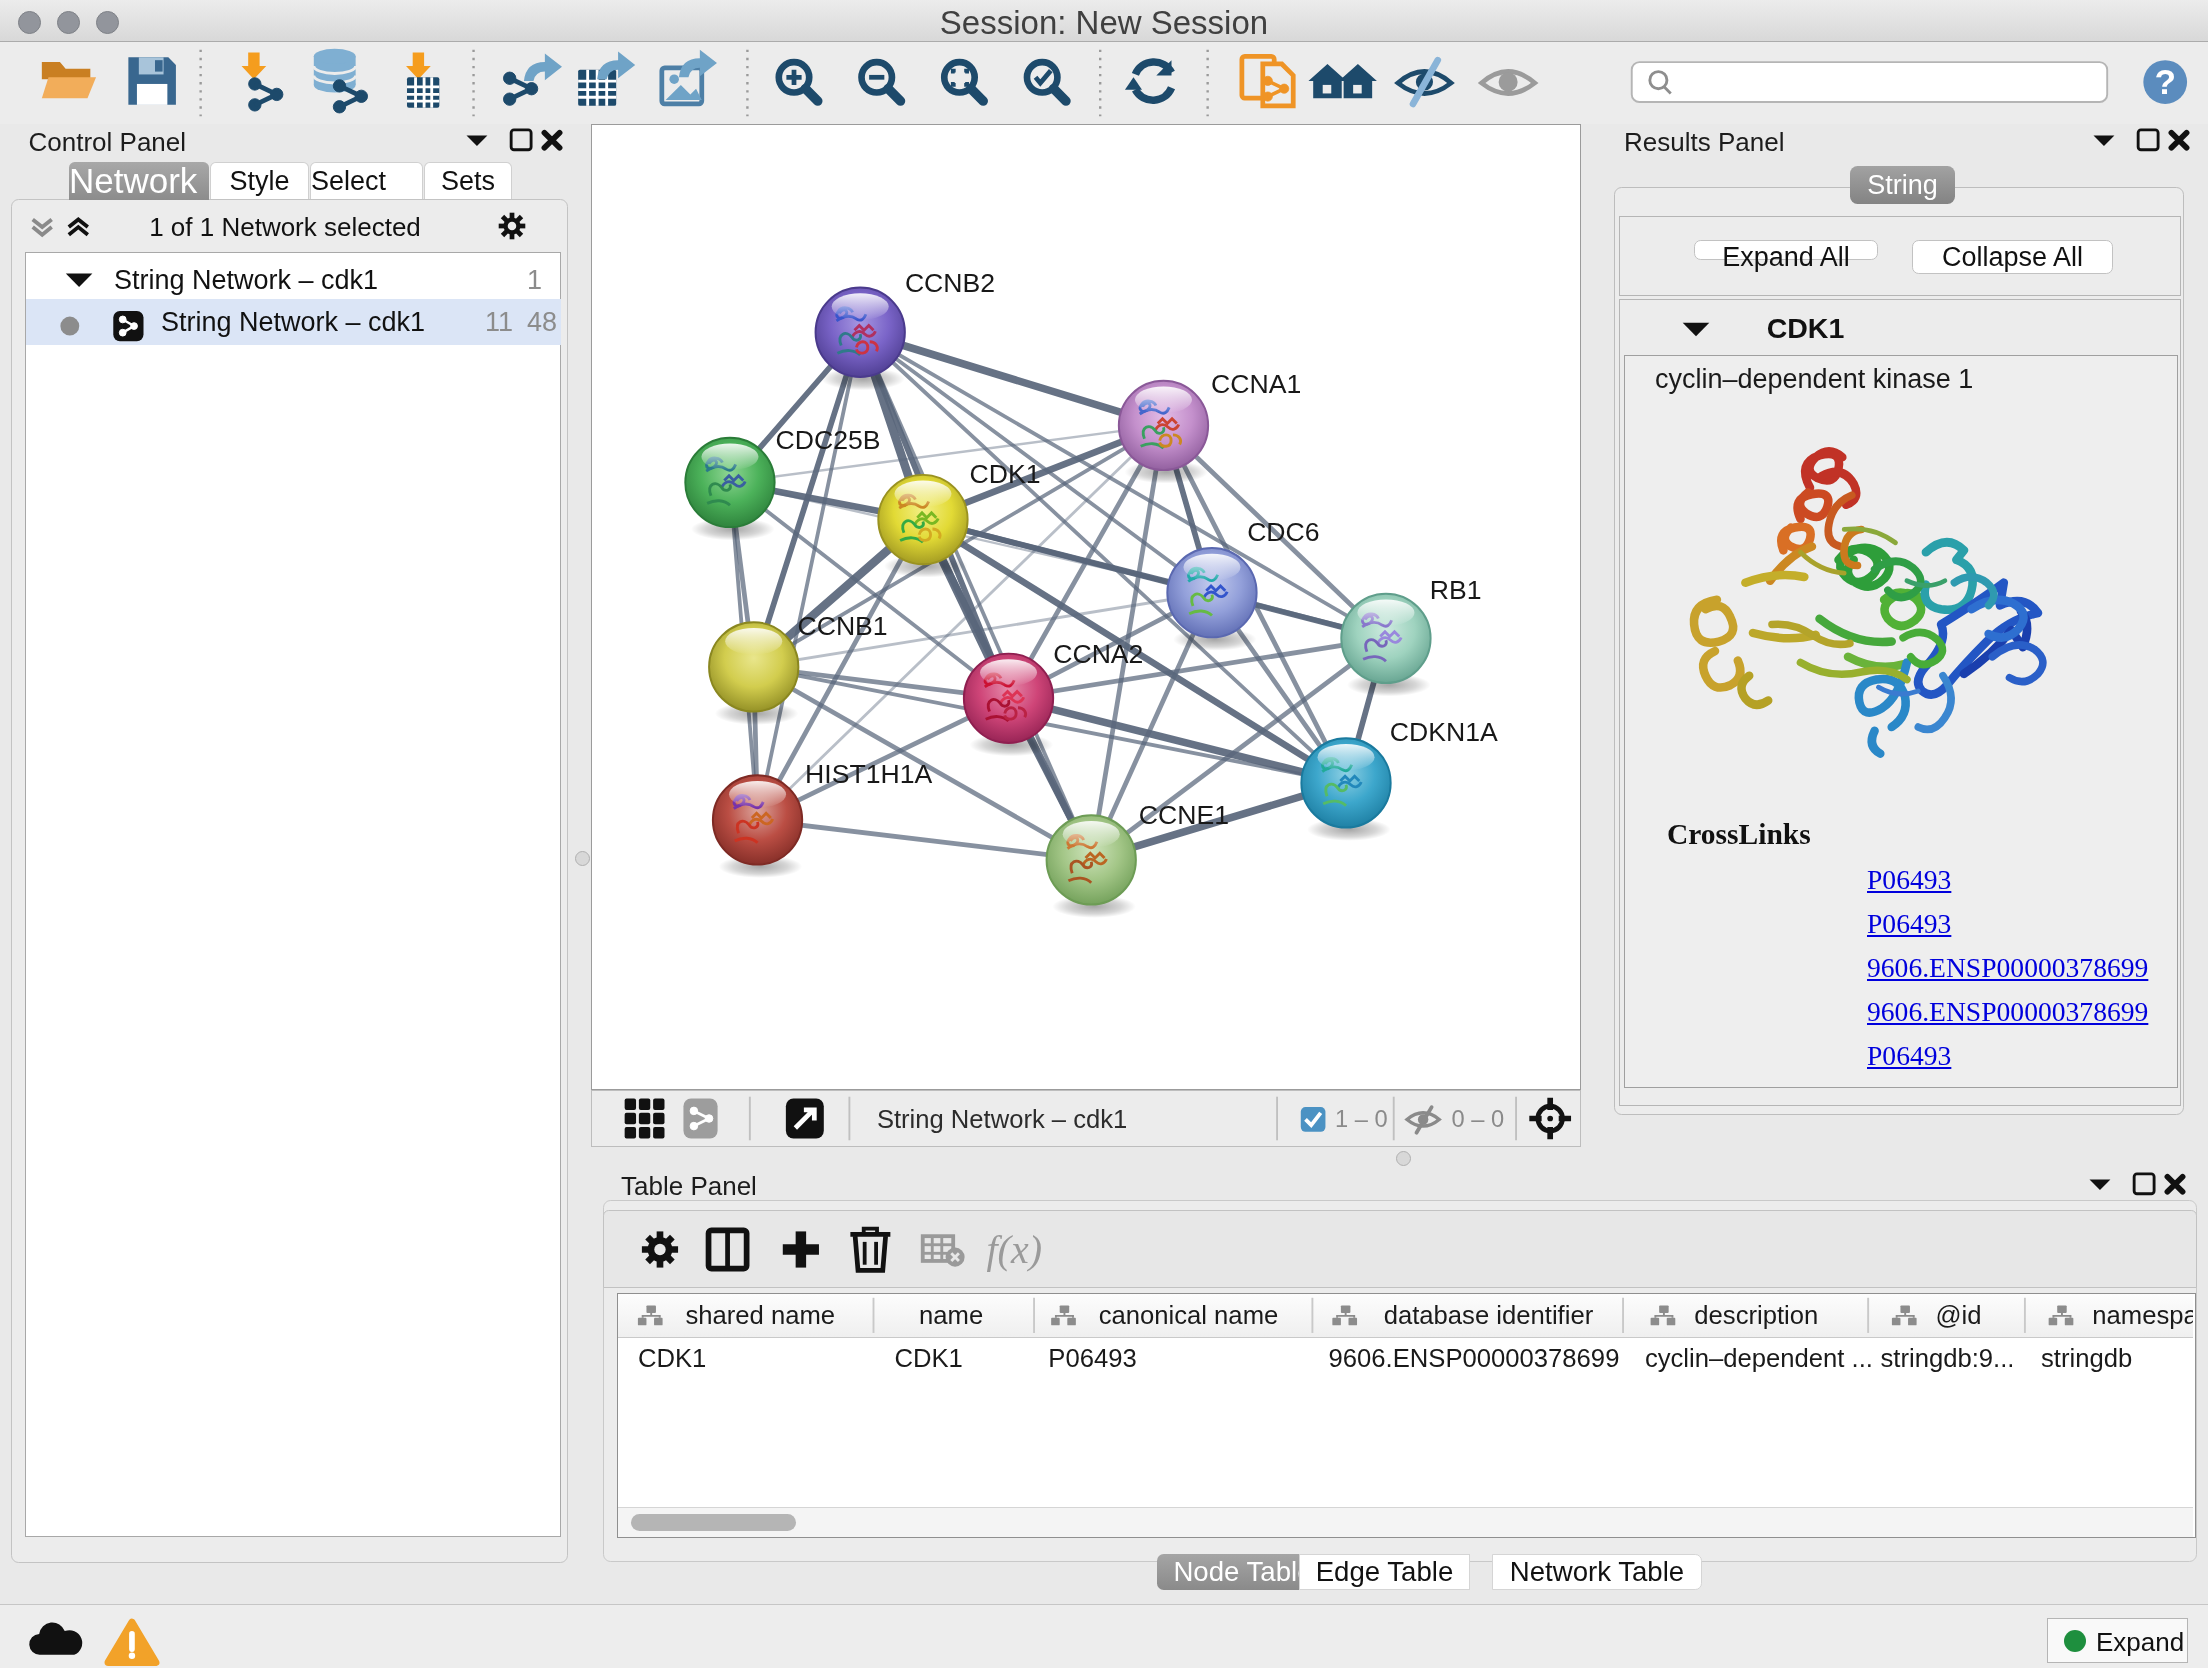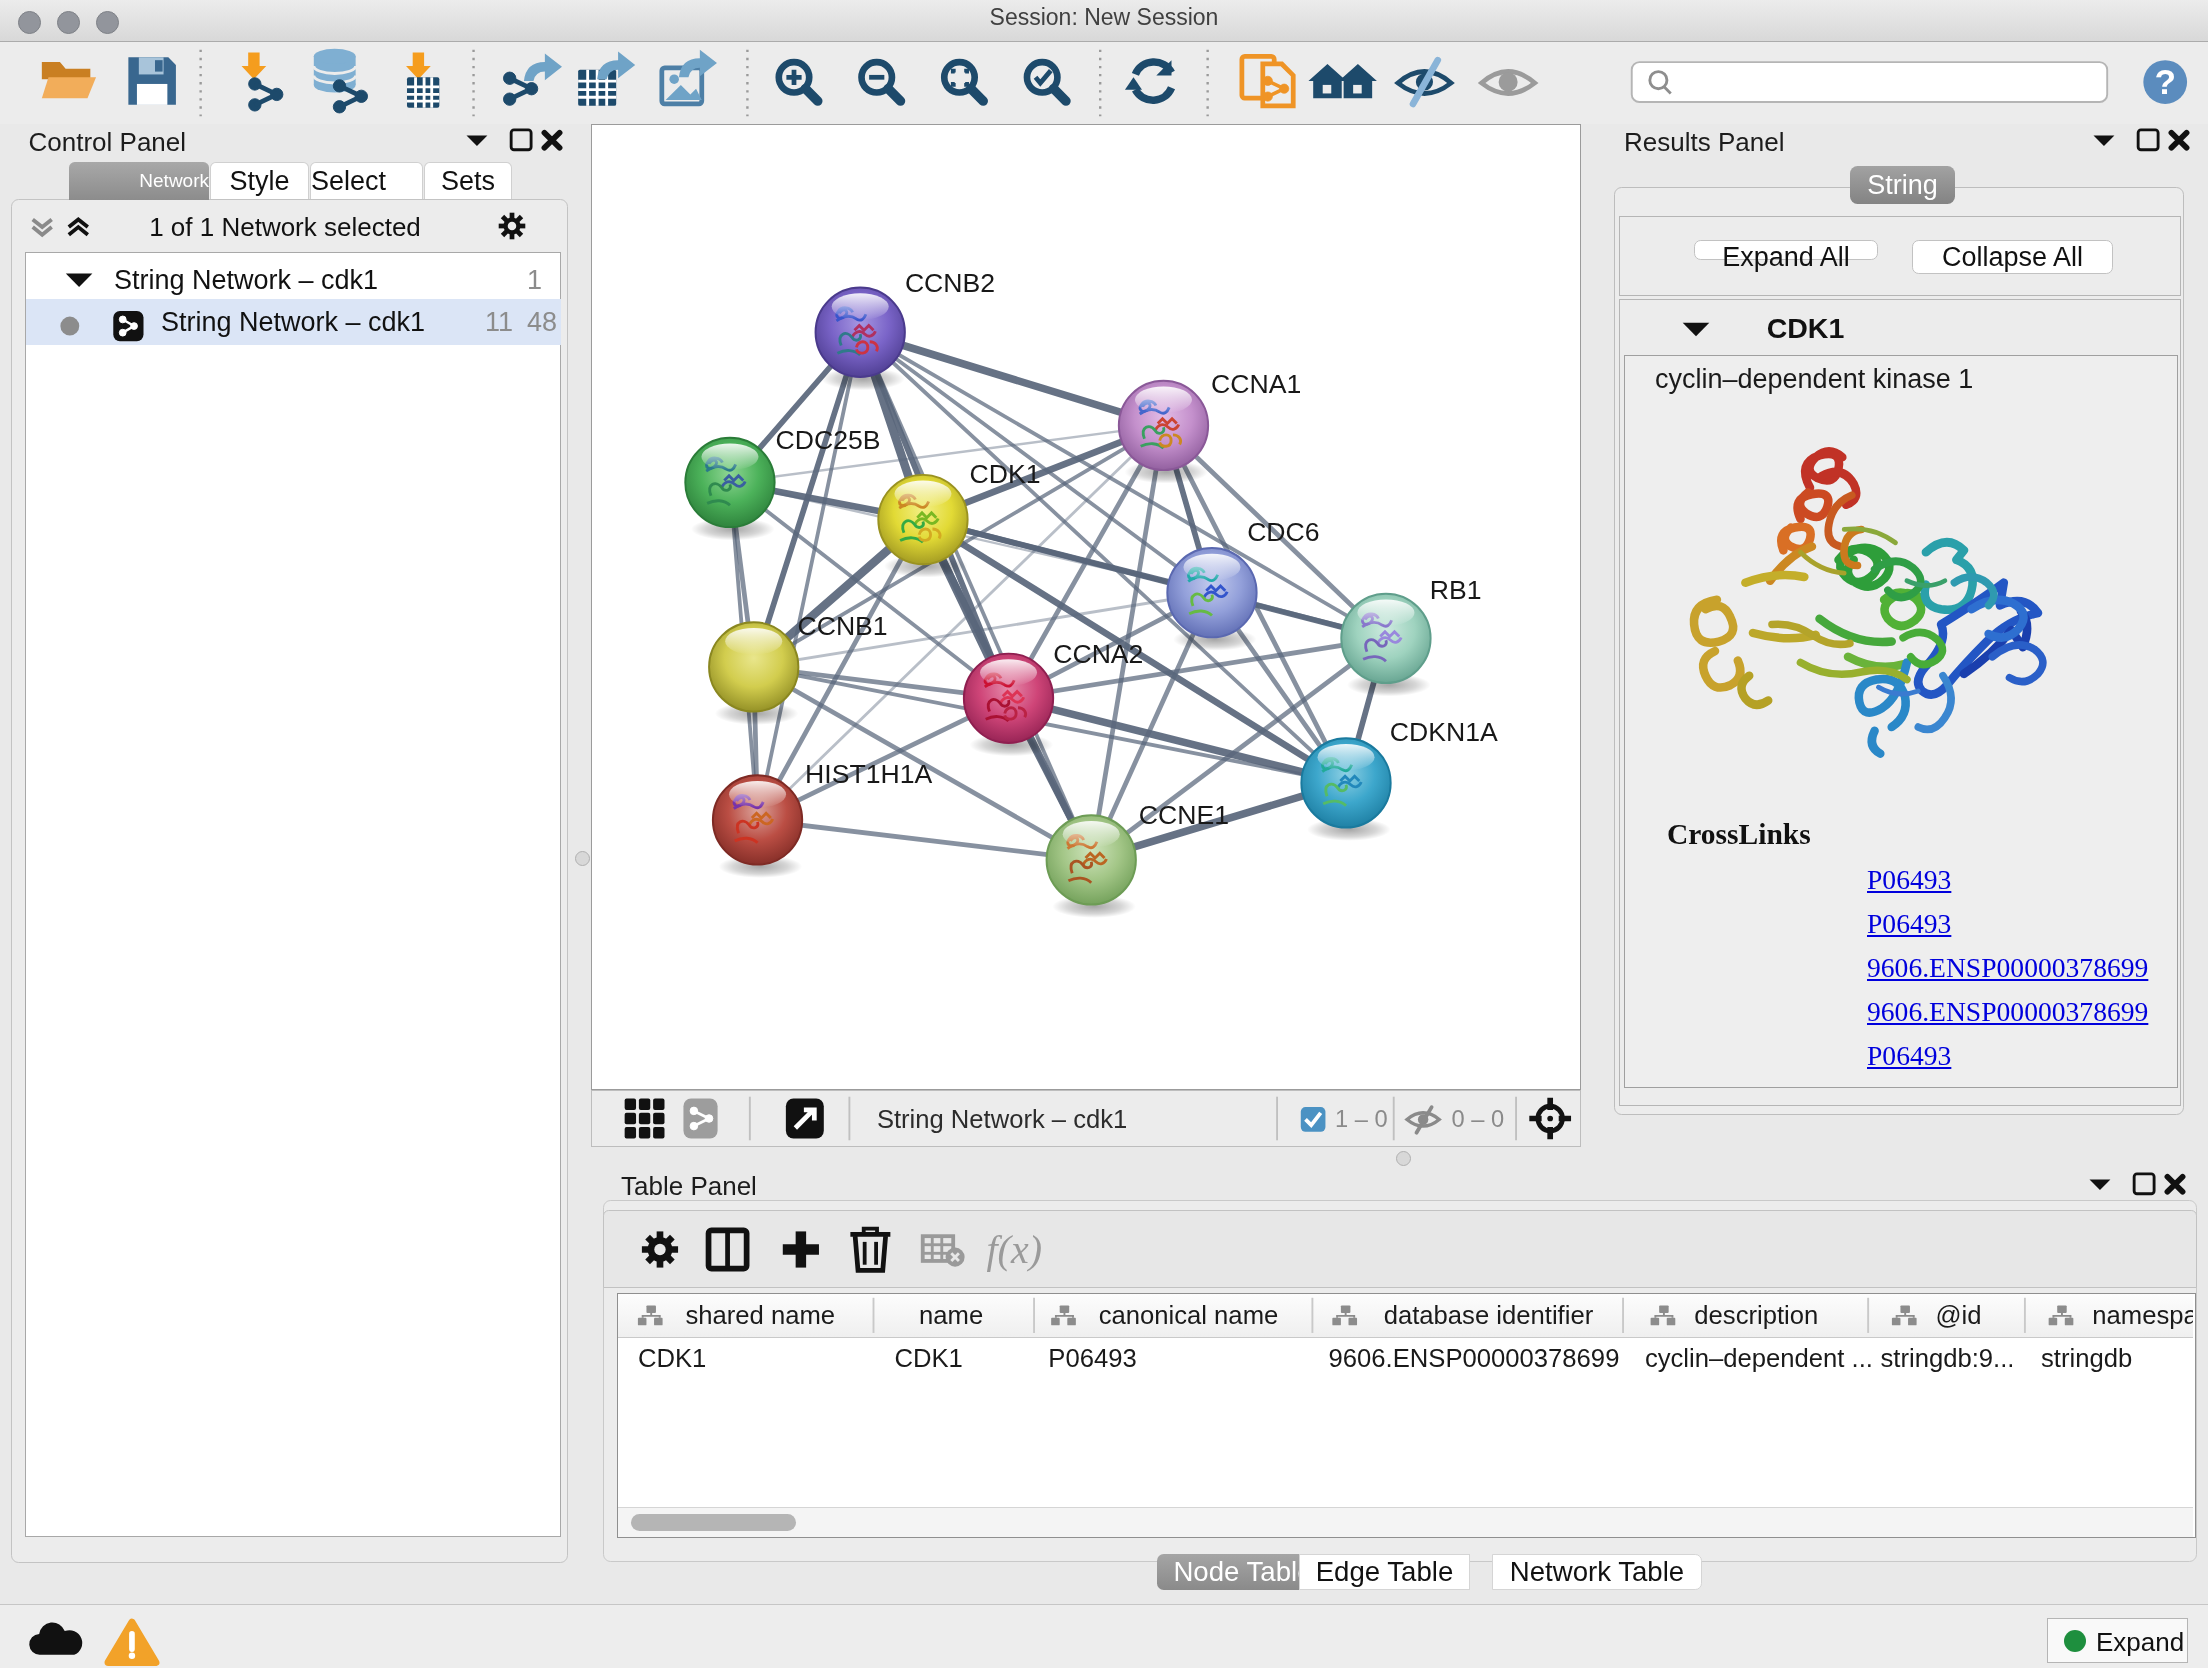--- a/index.html
+++ b/index.html
@@ -12,21 +12,21 @@
 </style>
 </head>
 <body>
 
 <div class="abs" style="left:0;top:0;width:2208px;height:41px;
      background:linear-gradient(#ececec,#d8d8d8);border-bottom:1px solid #ababab;">
   <div class="traffic" style="left:18px;"></div>
   <div class="traffic" style="left:57px;"></div>
   <div class="traffic" style="left:96px;"></div>
   <div style="position:absolute;left:0;right:0;top:3.8px;text-align:center;
-       font-size:23px;color:#404040;">Session: New Session</div>
+       font-size:33px;color:#404040;">Session: New Session</div>
 </div>
 
 <div id="toolbar" class="abs" style="left:0;top:42px;width:2208px;height:82px;background:#ececec;">
   <svg width="2208" height="82" viewBox="0 0 2322 86">
     <defs>
       <g id="share">
         <circle cx="14" cy="0" r="6.5"></circle>
           <circle cx="-9" cy="-11" r="6.5"></circle>
           <circle cx="-9" cy="11" r="6.5"></circle>
         <path d="M-9,-11 L14,0 L-9,11" stroke-width="5" fill="none"></path>
@@ -183,21 +183,21 @@
   <svg class="abs" style="left:457px;top:1.9px;" width="114" height="28.5" viewBox="0 0 120 30">
     <path d="M10 10 L32 10 L21 21 Z" fill="#111"></path>
     <rect x="57" y="4" width="21" height="21" rx="3" fill="none" stroke="#111" stroke-width="3"></rect>
     <path d="M92 7 L108 23 M108 7 L92 23" stroke="#111" stroke-width="6" stroke-linecap="round"></path>
   </svg>
 
   <div class="abs" style="left:11.4px;top:75px;width:557px;height:1364px;background:#ececec;
        border:1px solid #c3c3c3;border-radius:7.6px;box-sizing:border-box;"></div>
 
   <div class="abs" style="left:69px;top:38px;width:140px;height:38px;background:linear-gradient(#a8a8a8,#8c8c8c);
-       border-radius:5.7px 5.7px 0 0;color:#fff;font-size:19px;text-align:right;line-height:38px;">Network</div>
+       border-radius:5.7px 5.7px 0 0;color:#fff;font-size:35px;text-align:left;line-height:38px;">Network</div>
   <div class="abs" style="left:210px;top:38px;width:99px;height:37px;background:#fff;border:1px solid #d0d0d0;border-bottom:none;
        box-sizing:border-box;border-radius:5.7px 5.7px 0 0;color:#111;font-size:27px;text-align:center;line-height:37px;">Style</div>
   <div class="abs" style="left:310px;top:38px;width:113px;height:37px;background:#fff;border:1px solid #d0d0d0;border-bottom:none;
        box-sizing:border-box;border-radius:5.7px 5.7px 0 0;color:#111;font-size:27px;text-align:left;line-height:37px;">Select</div>
   <div class="abs" style="left:424px;top:38px;width:88px;height:37px;background:#fff;border:1px solid #d0d0d0;border-bottom:none;
        box-sizing:border-box;border-radius:5.7px 5.7px 0 0;color:#111;font-size:27px;text-align:center;line-height:37px;">Sets</div>
 
   <svg class="abs" style="left:27px;top:84px;" width="76" height="42" viewBox="0 0 80 44">
     <g stroke="#8a8a8a" stroke-width="4" fill="none">
       <path d="M6 12 L16 20 L26 12 M6 20 L16 28 L26 20"></path>

